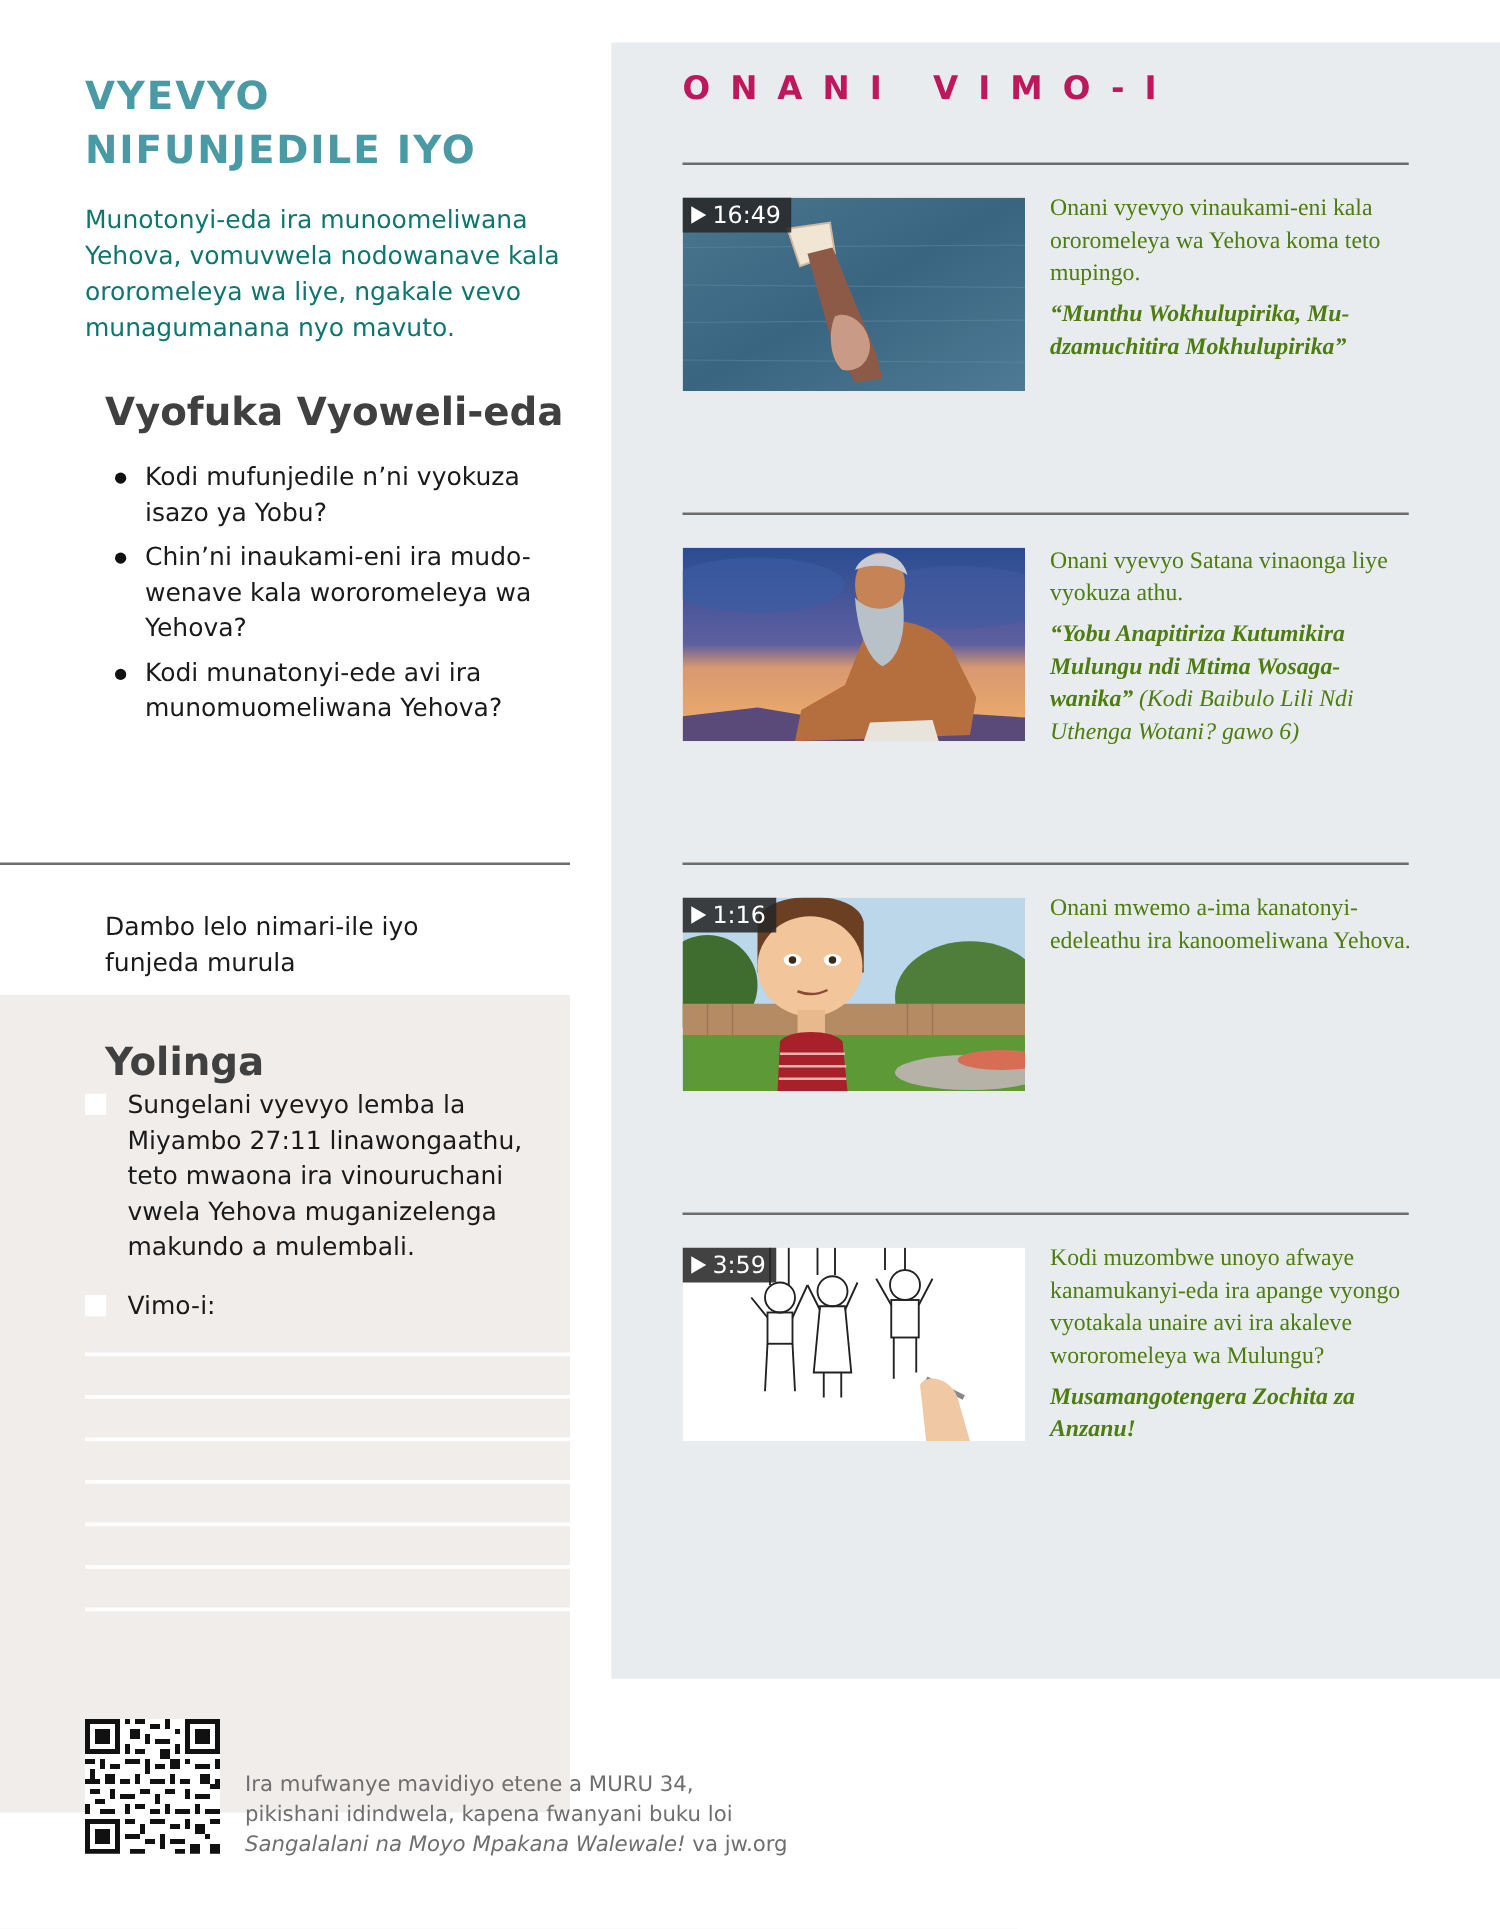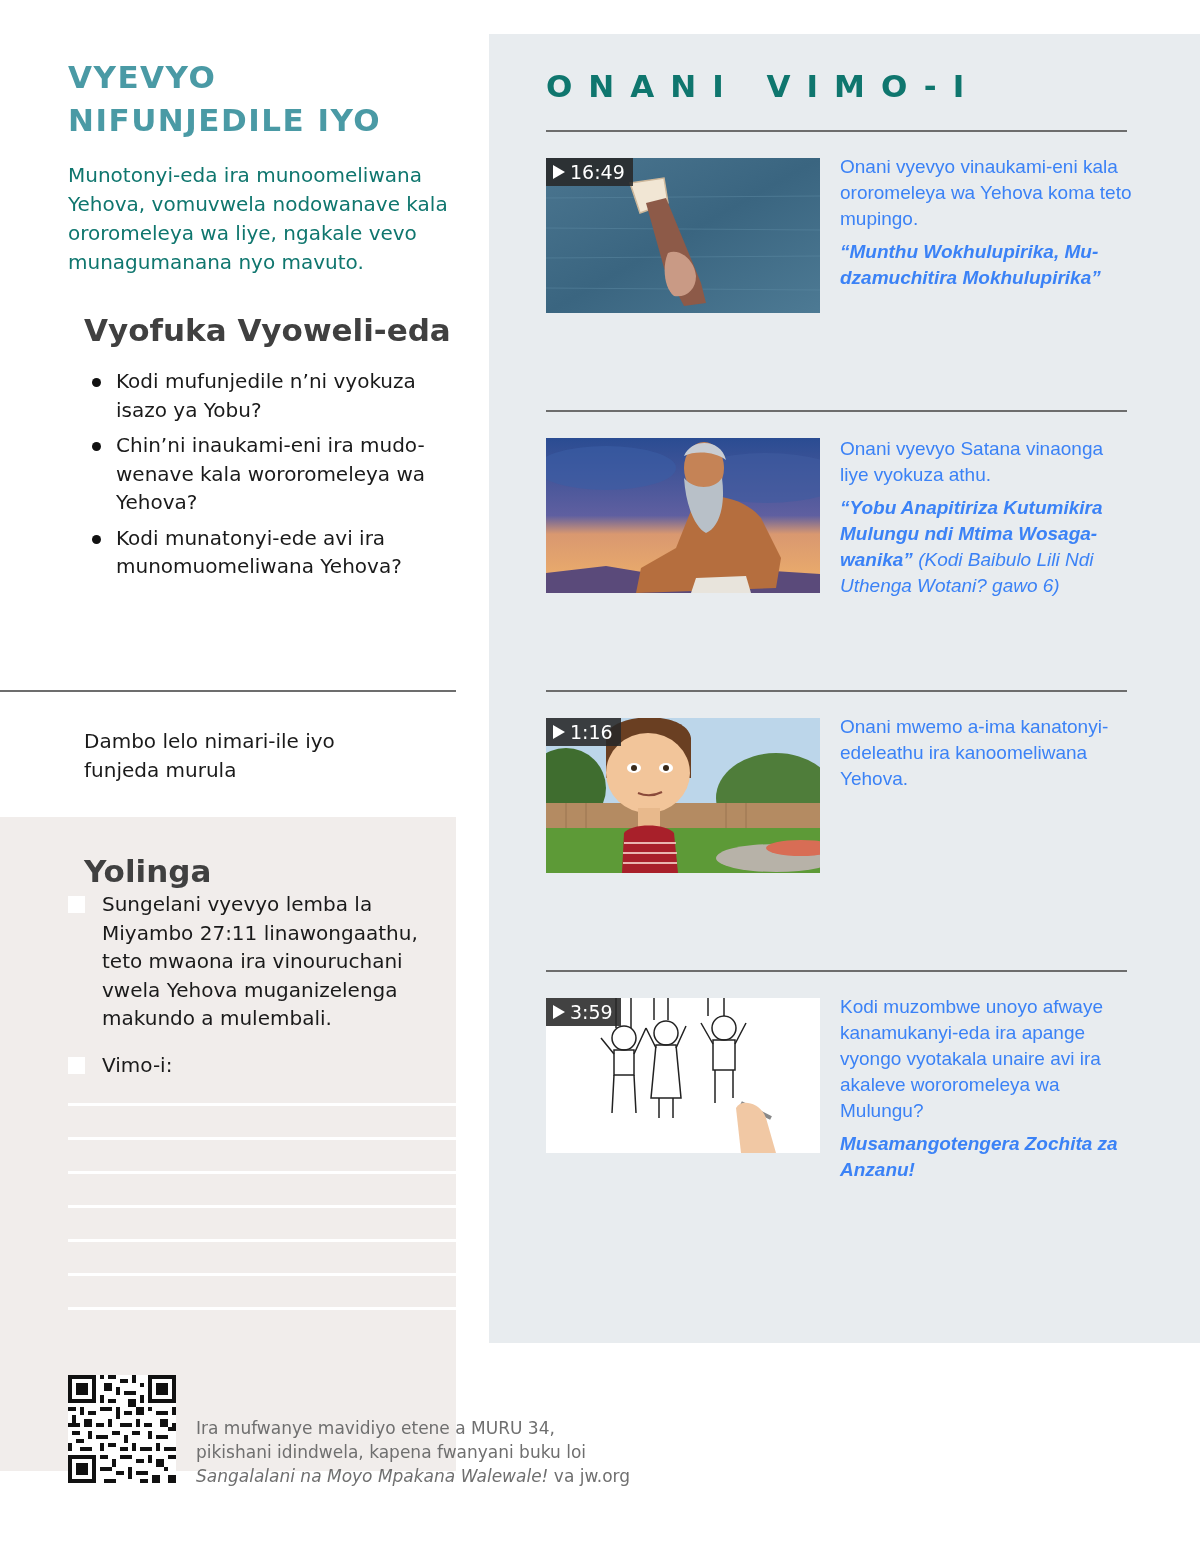--- a/index.html
+++ b/index.html
@@ -32,51 +32,51 @@
 
   .rule { height: 2px; background: #6d6d6d; }
   .left-rule { left: 0; top: 690px; width: 456px; }
 
   .date-label {
     left: 68px; top: 711px; width: 300px; margin: 16px;
     font-family: "DejaVu Sans", sans-serif; font-size: 20px; line-height: 28.5px;
   }
 
   .goals {
-    left: 0; top: 817px; width: 456px; height: 654px; background: #f1edeb;
+    left: 0; top: 796px; width: 456px; height: 654px; background: #f1edeb;
   }
   .goals-title { position: absolute; left: 68px; top: 20px; }
   .goal-item {
     position: absolute; left: 68px; width: 370px;
     font-family: "DejaVu Sans", sans-serif; font-size: 20px; line-height: 28.5px;
   }
   .goal-item .box { position: absolute; left: 0; top: 6px; width: 17px; height: 17px; background: #fff; }
   .goal-item .txt { padding-left: 34px; display: block; }
   .write-line { position: absolute; left: 68px; width: 388px; height: 3px; background: #fff; }
 
   
   .right-panel { left: 489px; top: 34px; width: 711px; height: 1309px; background: #e8ecef; }
   .watch-title {
-    left: 546px; top: 68px; margin: 0;
-    font-family: "DejaVu Sans", sans-serif; font-weight: bold; font-size: 31px; color: #0f766e;
+    left: 546px; top: 56px; margin: 0;
+    font-family: "DejaVu Sans", sans-serif; font-weight: bold; font-size: 26px; color: #be185d;
     letter-spacing: 16px;
   }
   .r-rule { left: 546px; width: 581px; height: 2px; background: #6d6d6d; }
 
   .thumb { position: absolute; left: 546px; width: 274px; height: 155px; overflow: hidden; }
   .duration {
     position: absolute; left: 0; top: 0; height: 28px; padding: 0 8px 0 7px;
     background: rgba(40,40,40,0.88); color: #fff; display: flex; align-items: center; gap: 5px;
     font-family: "DejaVu Sans", sans-serif; font-size: 19px;
   }
   .play-tri { width: 0; height: 0; border-top: 7px solid transparent; border-bottom: 7px solid transparent; border-left: 12px solid #fff; }
 
   .video-desc {
     position: absolute; left: 840px; width: 292px; margin: 0;
-    font-family: Liberation Sans, sans-serif; font-size: 19px; line-height: 26px; color: #3b82f6;
+    font-family: Liberation Serif, serif; font-size: 19px; line-height: 26px; color: #4d7c0f;
   }
   .video-desc .desc { display: block; }
   .video-desc .vtitle { display: block; margin-top: 7px; font-weight: bold; font-style: italic; }
   .video-desc .vsrc { font-style: italic; font-weight: normal; }
 
   
   .qr { left: 68px; top: 1375px; width: 108px; height: 108px; }
   .footer-text {
     left: 196px; top: 1416px; width: 480px; margin: 0;
     font-family: "DejaVu Sans", sans-serif; font-size: 17px; line-height: 24px; color: #6f6f6f;

